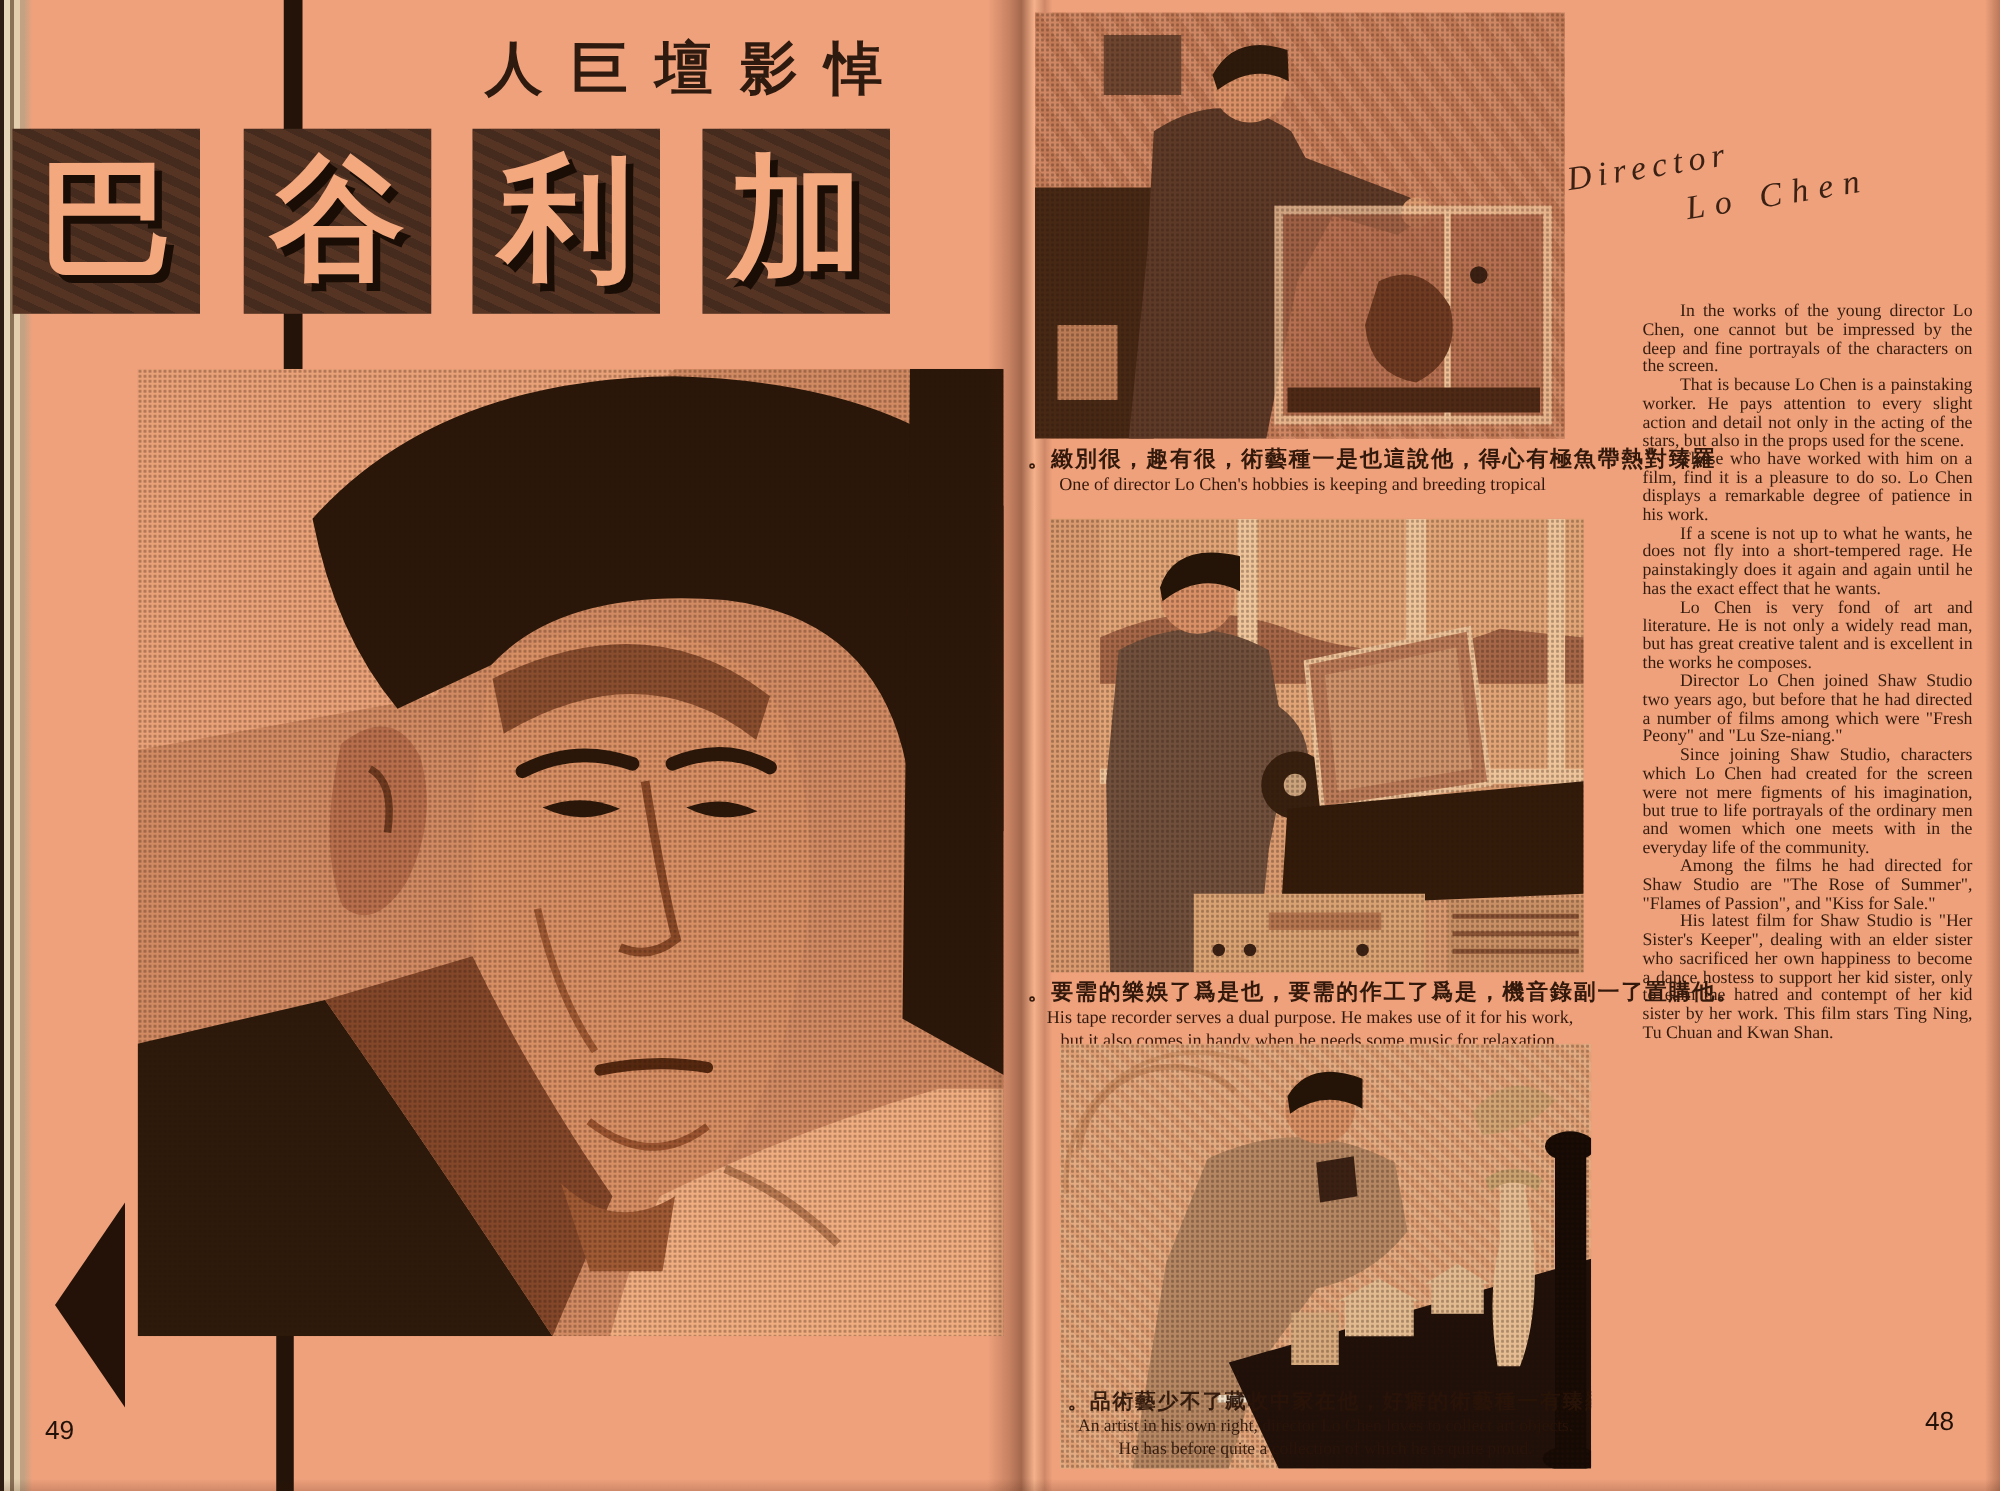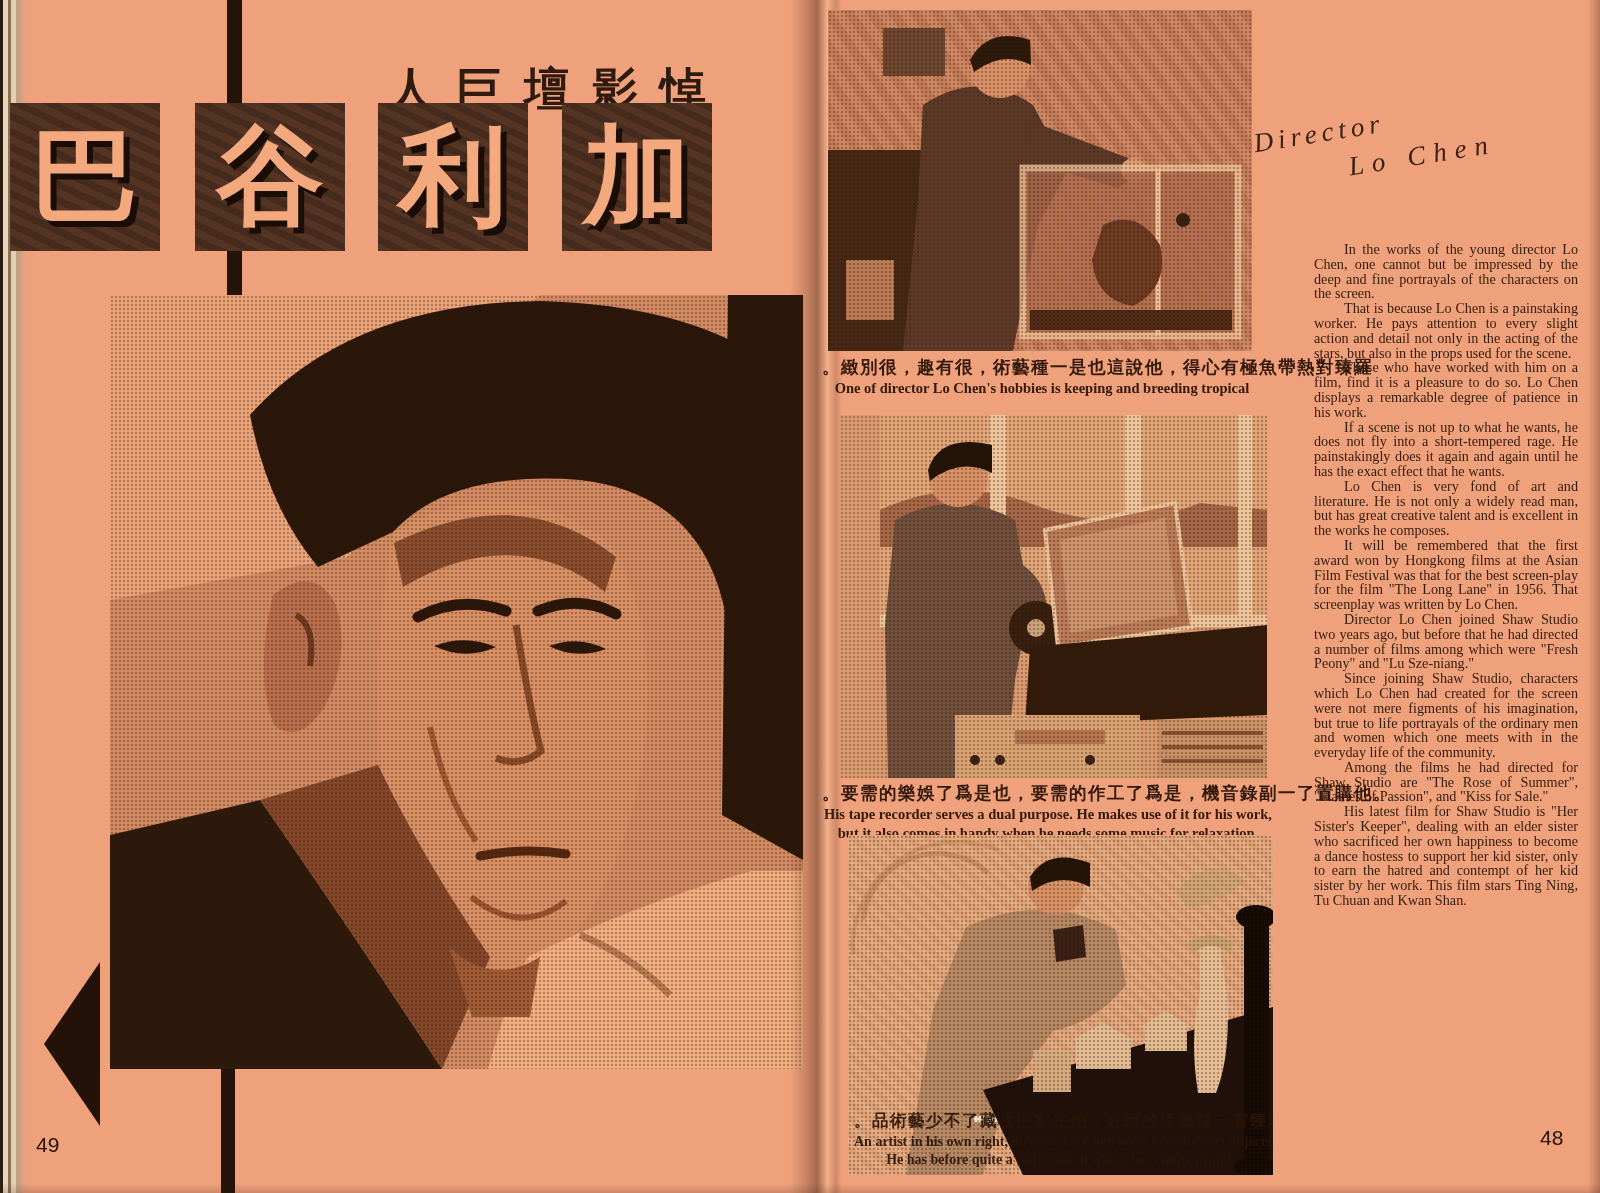--- a/index.html
+++ b/index.html
@@ -13,21 +13,21 @@
   .spine{left:0;top:0;width:26px;height:1193px;
     background:linear-gradient(90deg,#2e1d12 0 3px,#e8d6b9 3px 8px,#8a7257 8px 11px,#e3cfae 11px 16px,#c2a283 16px 19px,#efa17c 26px);}
   .gutter{left:790px;top:0;width:52px;height:1193px;
     background:linear-gradient(90deg,rgba(61,25,12,0) 0%,rgba(61,25,12,.22) 32%,rgba(61,25,12,.42) 52%,rgba(250,190,150,.55) 72%,rgba(61,25,12,.18) 88%,rgba(61,25,12,0) 100%);}
   .right-edge{left:1588px;top:0;width:12px;height:1193px;
     background:linear-gradient(90deg,rgba(61,25,12,0),rgba(61,25,12,.30));}
   .bottom-edge{left:0;top:1183px;width:1600px;height:10px;
     background:linear-gradient(180deg,rgba(61,25,12,0),rgba(61,25,12,.18));}
   
   .vbar{background:#231308;}
-  .memorial-title{left:388px;top:24px;font-size:46px;font-weight:700;color:#2e1a0e;letter-spacing:22px;white-space:nowrap;margin-top:35px;}
+  .memorial-title{left:388px;top:24px;font-size:46px;font-weight:700;color:#2e1a0e;letter-spacing:22px;white-space:nowrap;}
   .sq{width:150px;height:148px;background:#452b1e;
     background-image:repeating-linear-gradient(25deg,rgba(130,75,48,.28) 0 7px,rgba(0,0,0,0) 7px 14px);
     display:flex;align-items:center;justify-content:center;}
   .sq span{font-size:108px;font-weight:700;color:#f3a87e;text-shadow:6px 6px 0 #190d06;line-height:148px;}
   .portrait-wrap{left:110px;top:295px;width:693px;height:774px;overflow:hidden;}
   .halftone{position:absolute;inset:0;pointer-events:none;
     background-image:radial-gradient(rgba(40,18,8,.30) 1px,rgba(0,0,0,0) 1.45px);
     background-size:4px 4px;}
   .tri-left{left:44px;top:962px;width:0;height:0;
     border-right:56px solid #241209;border-top:82px solid transparent;border-bottom:82px solid transparent;}
@@ -36,21 +36,21 @@
   .photo{overflow:hidden;}
   .photo svg{position:absolute;inset:0;display:block;}
   .p1{left:828px;top:10px;width:424px;height:341px;
     background:repeating-linear-gradient(55deg,#cf8763 0 9px,#c37b57 9px 18px);}
   .p2{left:840px;top:415px;width:427px;height:363px;background:#d99a6f;}
   .p3{left:848px;top:835px;width:425px;height:340px;background:#dfa175;
     background-image:repeating-linear-gradient(40deg,rgba(255,230,200,.14) 0 6px,rgba(0,0,0,0) 6px 12px);}
   
   .cap{text-align:center;color:#33190b;}
   .cap .zh{font-size:17.5px;font-weight:700;letter-spacing:1.5px;line-height:24px;white-space:nowrap;}
-  .cap .en{font-size:14.5px;font-weight:700;line-height:19px;white-space:nowrap;}
+  .cap .en{font-size:14.5px;font-weight:400;line-height:19px;white-space:nowrap;}
   .cap1{left:822px;top:355px;width:440px;}
   .cap2{left:822px;top:781px;width:452px;}
   .cap3{left:6px;bottom:6px;width:413px;position:absolute;color:#2a1408;opacity:.92;z-index:3;}
   .cap3 .zh{font-size:16.5px;}
   .cap3 .en{font-size:14px;line-height:18px;}
   
   .byline{font-style:italic;font-size:27px;color:#3a2114;letter-spacing:5px;white-space:nowrap;transform:rotate(-9deg);}
   .article{left:1314px;top:242px;width:264px;color:#331c0e;}
   .article p{margin:0;text-indent:30px;text-align:justify;font-size:14.2px;line-height:14.8px;}
   .pn49{left:36px;top:1133px;}
@@ -211,21 +211,20 @@
 
   <div class="abs byline" style="left:1253px;top:118px;">Director</div>
   <div class="abs byline" style="left:1348px;top:140px;letter-spacing:8px;">Lo Chen</div>
 
   <div class="abs article">
     <p>In the works of the young director Lo Chen, one cannot but be impressed by the deep and fine portrayals of the characters on the screen.</p>
     <p>That is because Lo Chen is a painstaking worker.  He pays attention to every slight action and detail not only in the acting of the stars, but also in the props used for the scene.</p>
     <p>Those who have worked with him on a film, find it is a pleasure to do so.  Lo Chen displays a remarkable degree of patience in his work.</p>
     <p>If a scene is not up to what he wants, he does not fly into a short-tempered rage.  He painstakingly does it again and again until he has the exact effect that he wants.</p>
     <p>Lo Chen is very fond of art and literature.  He is not only a widely read man, but has great creative talent and is excellent in the works he composes.</p>
-    <p>It will be remembered that the first award won by Hongkong films at the Asian Film Festival was that for the best screen-play for the film "The Long Lane" in 1956.  That screenplay was written by Lo Chen.</p>
     <p>Director Lo Chen joined Shaw Studio two years ago, but before that he had directed a number of films among which were "Fresh Peony" and "Lu Sze-niang."</p>
     <p>Since joining Shaw Studio, characters which Lo Chen had created for the screen were not mere figments of his imagination, but true to life portrayals of the ordinary men and women which one meets with in the everyday life of the community.</p>
     <p>Among the films he had directed for Shaw Studio are "The Rose of Summer", "Flames of Passion", and "Kiss for Sale."</p>
     <p>His latest film for Shaw Studio is "Her Sister's Keeper", dealing with an elder sister who sacrificed her own happiness to become a dance hostess to support her kid sister, only to earn the hatred and contempt of her kid sister by her work.  This film stars Ting Ning, Tu Chuan and Kwan Shan.</p>
   </div>
 
   <div class="abs pagenum pn48">48</div>
 </div>
 
 <div class="abs right-edge"></div>

